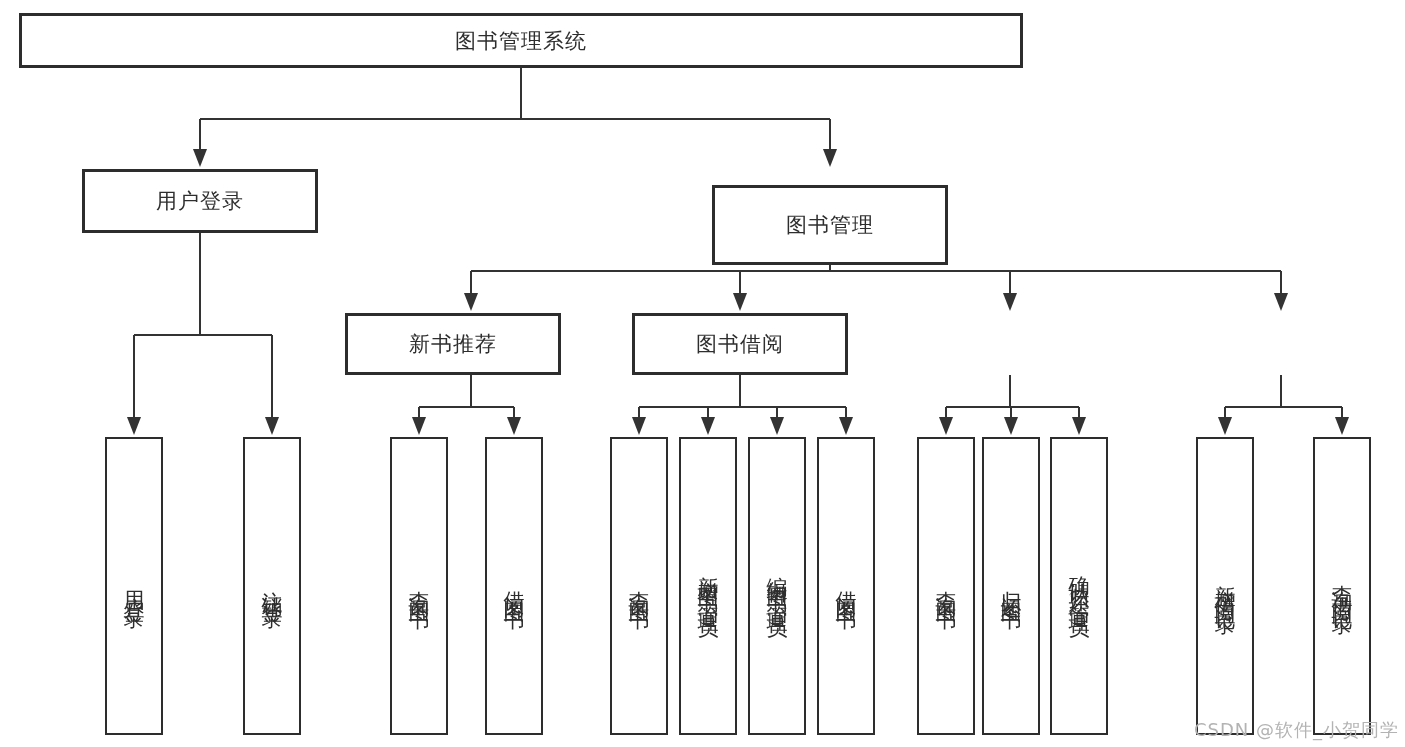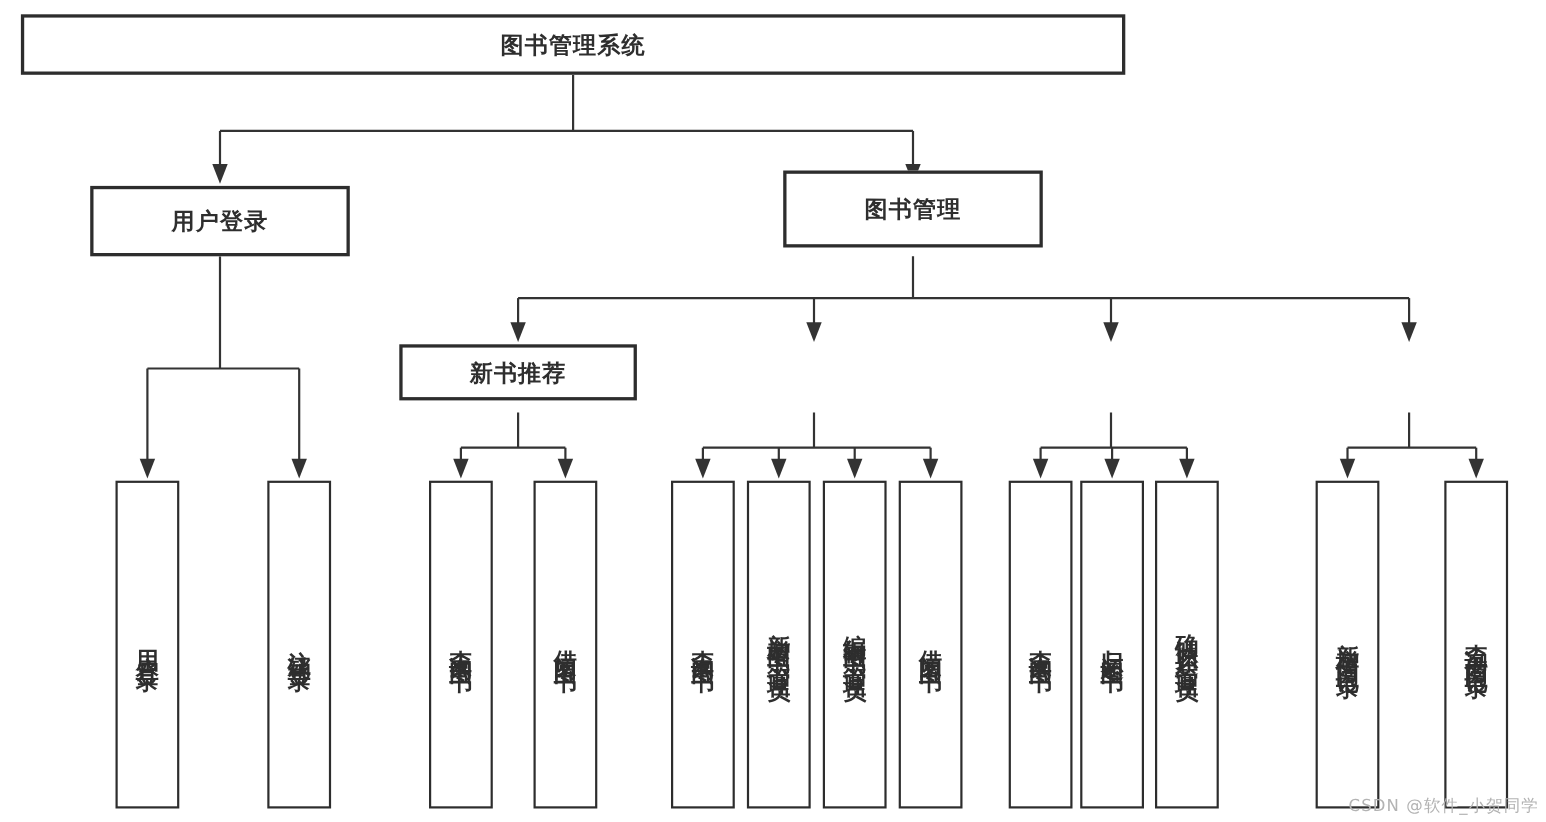--- a/index.html
+++ b/index.html
@@ -9,31 +9,31 @@
   .canvas{
     position:relative; width:1405px; height:747px; background:var(--fill);
     font-family:"DejaVu Sans","Liberation Sans",sans-serif; overflow:hidden;
   }
   .connectors{position:absolute; left:0; top:0; z-index:1;}
   .connectors path{stroke:var(--line); stroke-width:2; fill:none;}
   .connectors polygon{fill:var(--line); stroke:none;}
   .node{
     position:absolute; box-sizing:border-box; background:var(--fill);
     border:3px solid var(--border); color:var(--text); z-index:2;
-    display:flex; align-items:center; justify-content:center;font-weight:bold;
+    display:flex; align-items:center; justify-content:center;
   }
   .node .lbl{font-size:21px; letter-spacing:1px; white-space:nowrap;}
   .leaf{border-width:2px;}
   .leaf .lbl{
     writing-mode:vertical-rl; text-orientation:mixed;
     font-size:21px; letter-spacing:6px; white-space:nowrap;
   }
   .watermark{
     position:absolute; right:6px; bottom:5px; z-index:5;
-    font-size:15px; color:var(--watermark); letter-spacing:1px; white-space:nowrap;
+    font-size:18px; color:var(--watermark); letter-spacing:1px; white-space:nowrap;
   }
 </style>
 </head>
 <body>
 
 <div class="canvas">
 
   <svg class="connectors" width="1405" height="747" aria-hidden="true">
 
     <path d="M521 68 L521 119 M200 119 L830 119"></path>
@@ -89,26 +89,29 @@
       <polygon points="1335,417 1349,417 1342,435"></polygon>
   </svg>
 
   <div class="node" style="left:19px;top:13px;width:1004px;height:55px">
     <span class="lbl">图书管理系统</span>
   </div>
 
   <div class="node" style="left:82px;top:169px;width:236px;height:64px">
     <span class="lbl">用户登录</span>
   </div>
-  <div class="node" style="left:712px;top:155px;width:236px;height:70px">
+  <div class="node" style="left:712px;top:185px;width:236px;height:80px">
     <span class="lbl">图书管理</span>
   </div>
 
-  <div class="node" style="left:363px;top:313px;width:216px;height:51px">
+  <div class="node" style="left:345px;top:313px;width:216px;height:62px">
     <span class="lbl">新书推荐</span>
+  </div>
+  <div class="node" style="left:632px;top:313px;width:216px;height:62px">
+    <span class="lbl">图书借阅</span>
   </div>
 
   <div class="node leaf" style="left:105px;top:437px;width:58px;height:298px">
     <span class="lbl">用户登录</span>
   </div>
   <div class="node leaf" style="left:243px;top:437px;width:58px;height:298px">
     <span class="lbl">注销登录</span>
   </div>
 
   <div class="node leaf" style="left:390px;top:437px;width:58px;height:298px">

